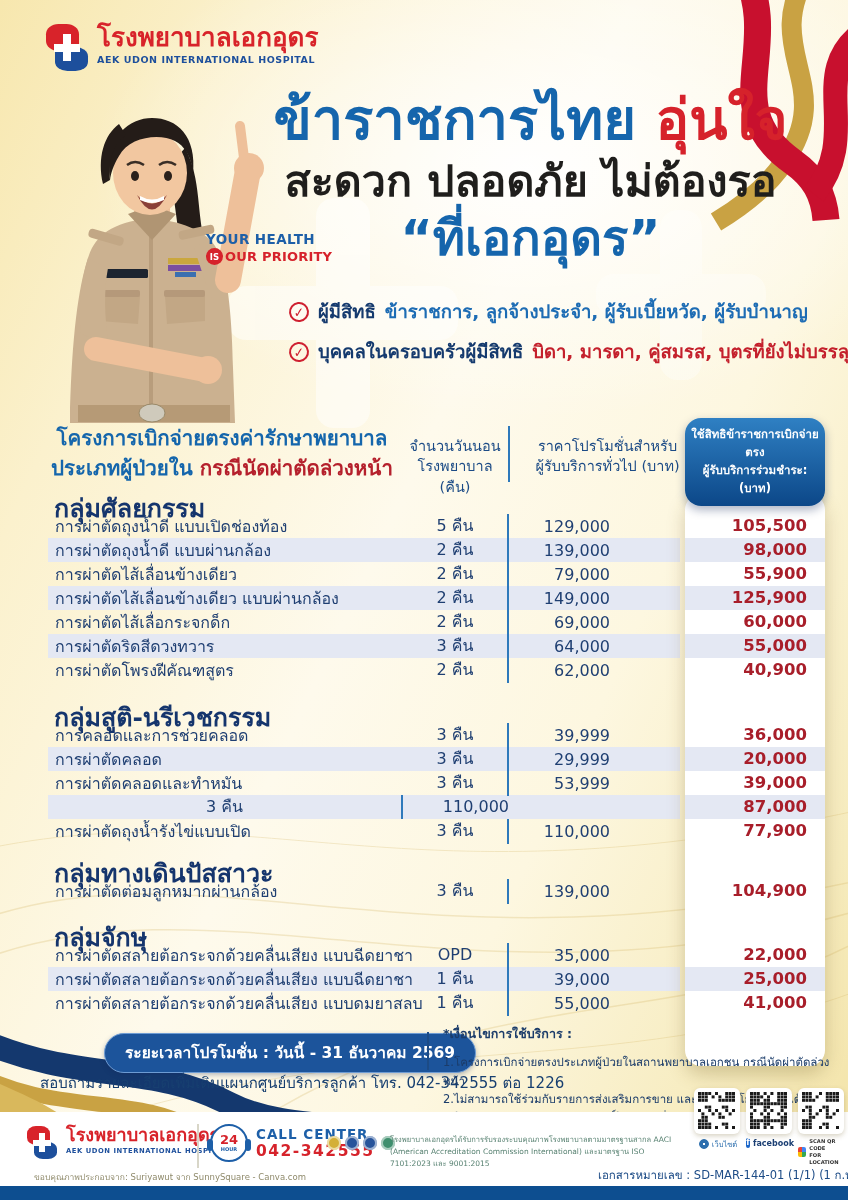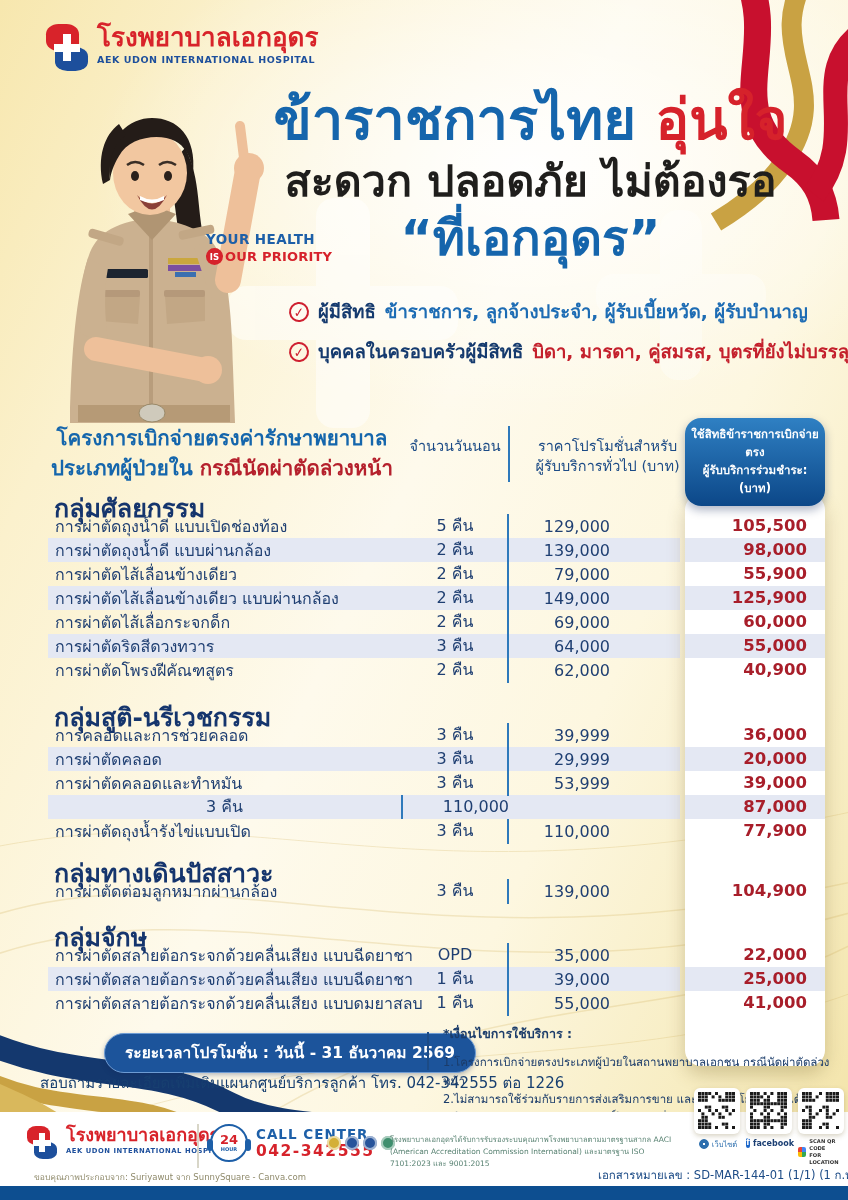--- a/index.html
+++ b/index.html
@@ -204,20 +204,21 @@
       </div>
     </div>
 
   <div class="abs tablearea tg">
     <div class="ttitle">
       <div><span class="b">โครงการเบิกจ่ายตรงค่ารักษาพยาบาล</span></div>
       <div><span class="b">ประเภทผู้ป่วยใน </span><span class="r">กรณีนัดผ่าตัดล่วงหน้า</span></div>
     </div>
     <div class="colhead" style="left:352px;top:18px;width:110px;">
       <div>จำนวนวันนอน</div>
+        <div>โรงพยาบาล (คืน)</div>
     </div>
     <div class="hdiv"></div>
     <div class="colhead" style="left:472px;top:18px;width:175px;">
       <div>ราคาโปรโมชั่นสำหรับ</div>
         <div>ผู้รับบริการทั่วไป (บาท)</div>
     </div>
     <div id="table-groups">
         <div class="group-head" style="top: 70px;">กลุ่มศัลยกรรม</div>
         <div class="rows-abs" style="top: 96px;">
           <div class="trow">

